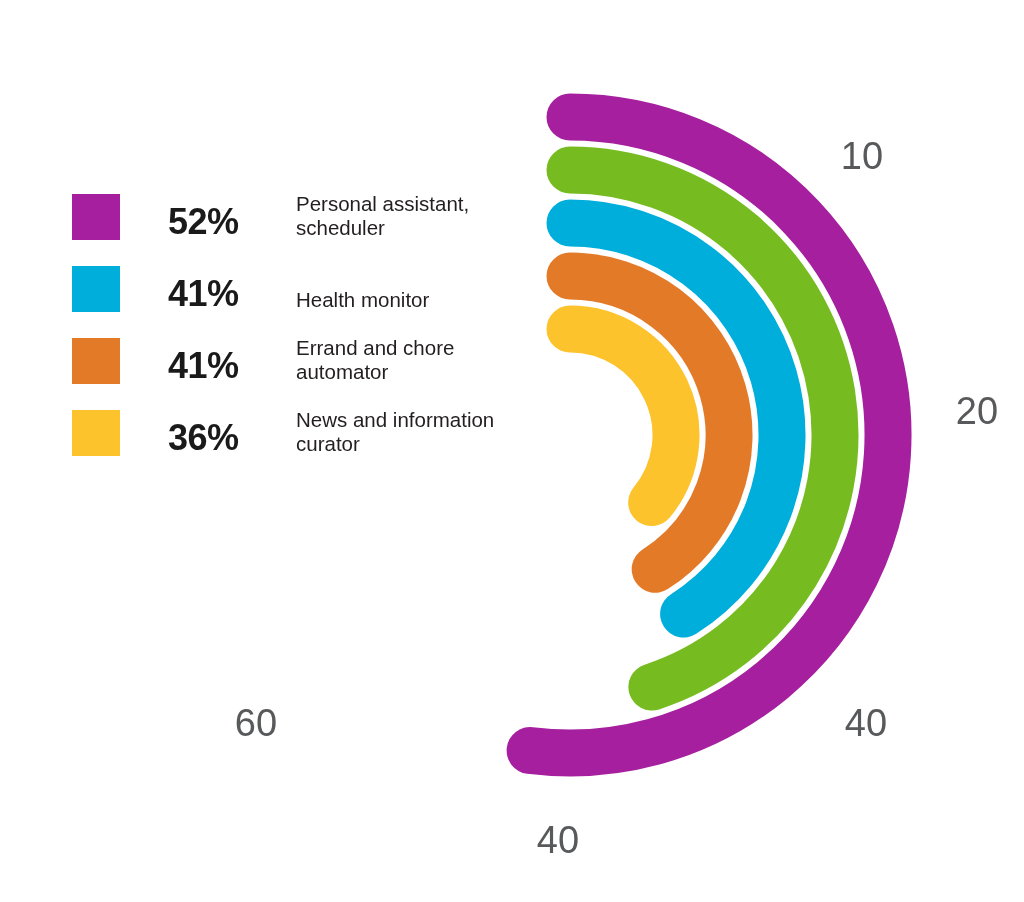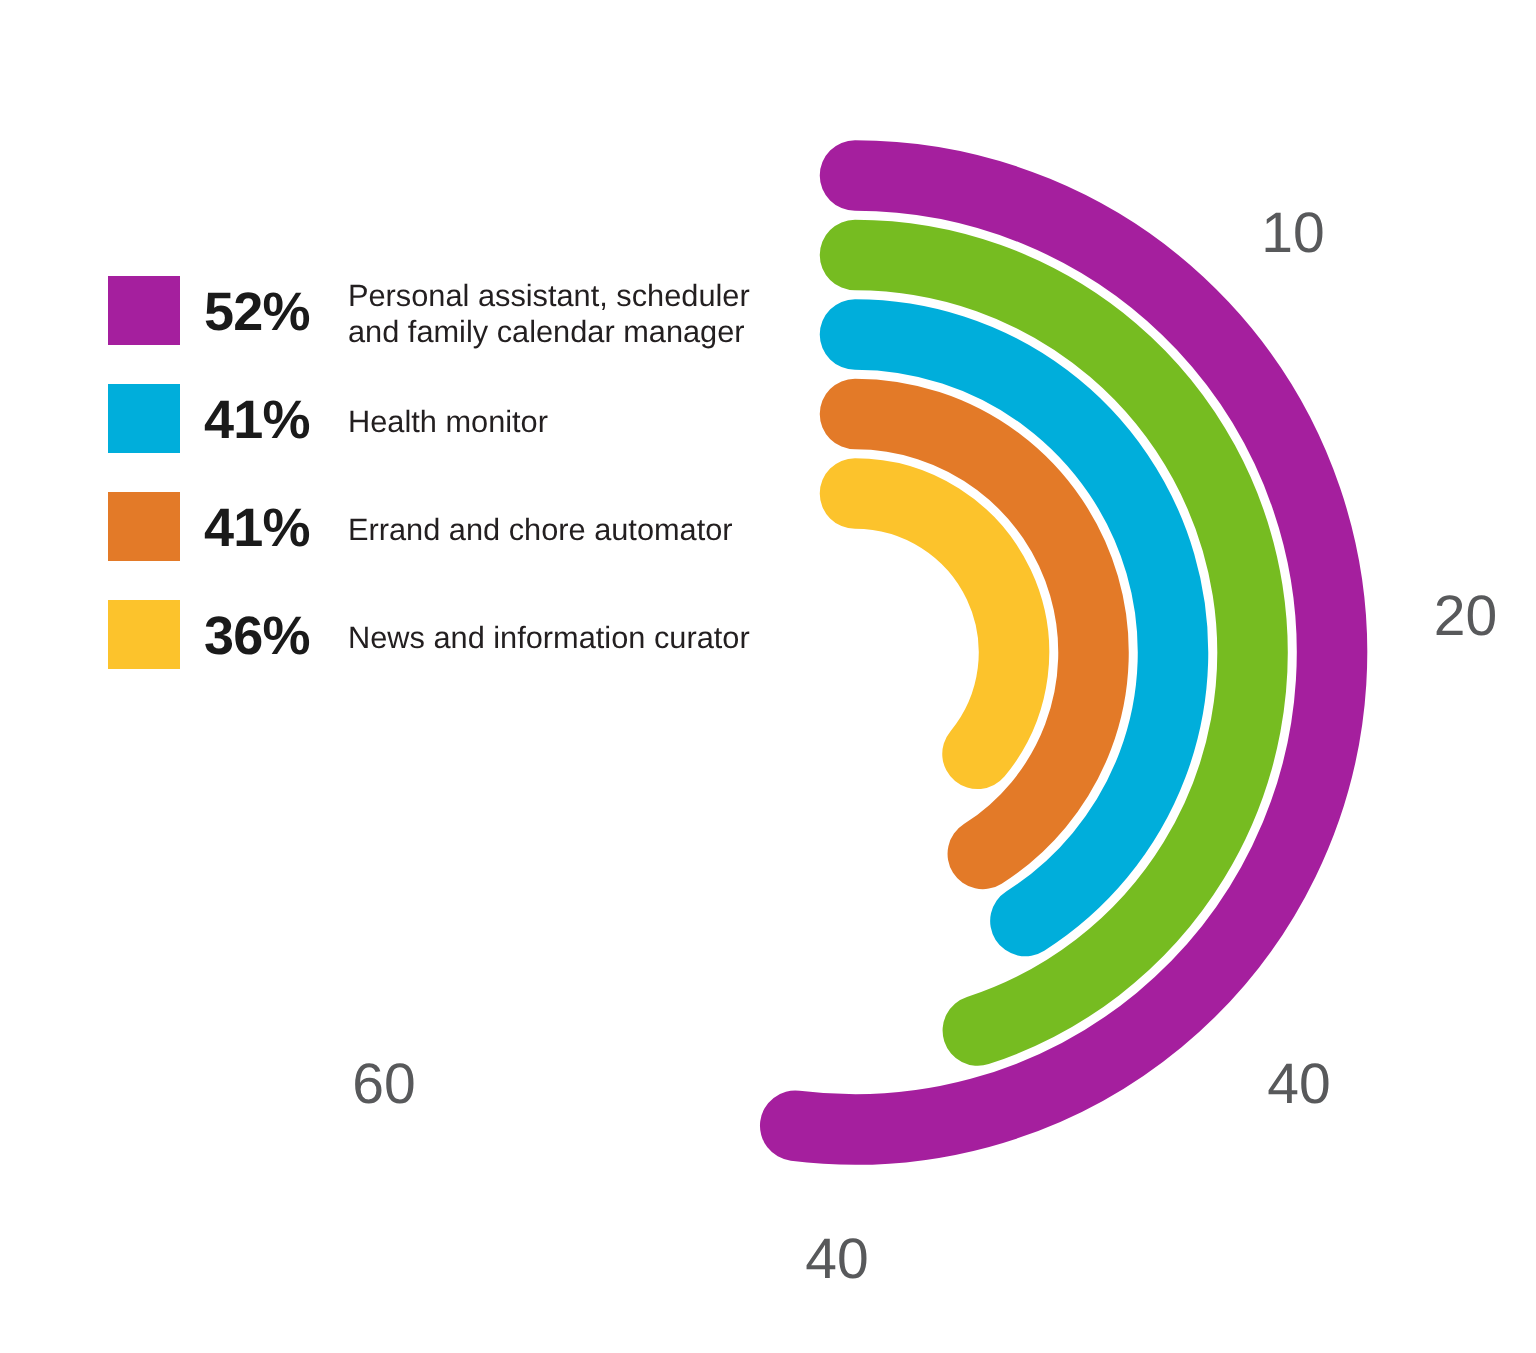--- a/index.html
+++ b/index.html
@@ -26,22 +26,23 @@
   
   #legend {
     position: absolute;
     left: 72px;
     top: 168px;
     width: 450px;
   }
   .legend-row {
     position: relative;
     display: flex;
-    align-items: center;
+    align-items: flex-end;
     height: 72px;
+    gap: 32px;
   }
   .legend-swatch {
     width: 48px;
     height: 46px;
     flex: 0 0 48px;
     margin-top: 5px;
   }
   .legend-value {
     flex: 0 0 90px;
     margin-left: 16px;
@@ -101,21 +102,20 @@
       </div>
   </div>
 
   <div id="legend">
 
     <div class="legend-row">
       <div class="legend-swatch" style="background: rgb(165, 31, 158);"></div>
       <div class="legend-value">52%</div>
       <div class="legend-label">
         <span>Personal assistant, scheduler</span><br>
-        <span>and family calendar manager</span>
       </div>
     </div>
 
 
     <div class="legend-row">
       <div class="legend-swatch" style="background: rgb(0, 174, 219);"></div>
       <div class="legend-value">41%</div>
       <div class="legend-label">
         <span>Health monitor</span>
       </div>

